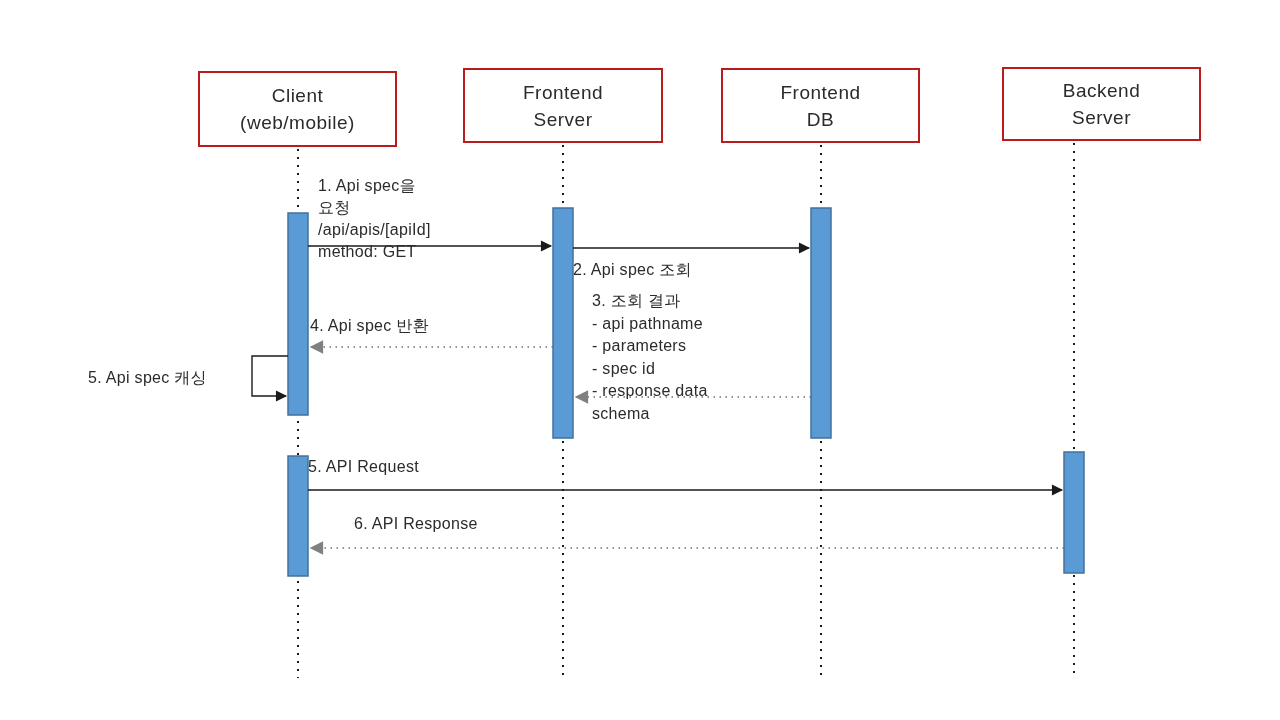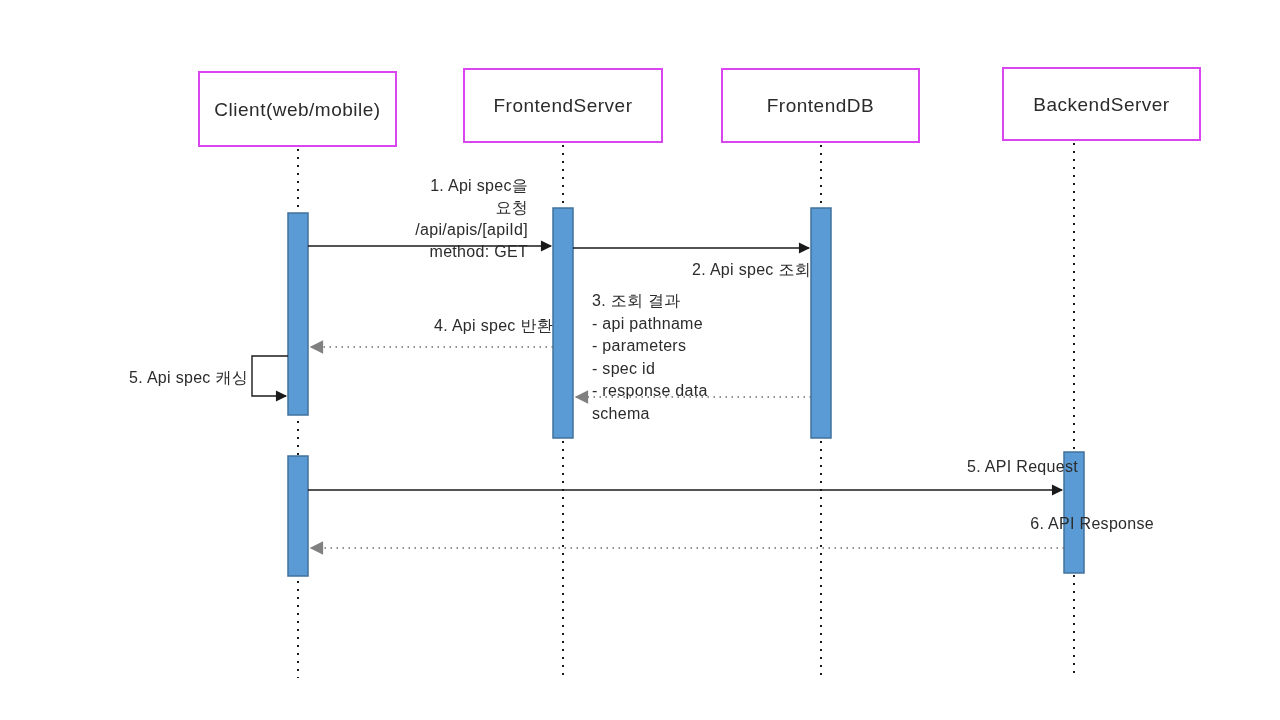--- a/index.html
+++ b/index.html
@@ -40,40 +40,41 @@
   }
   .arrow-dotted {
     stroke: var(--dotted-line-color, #6e6e6e);
     stroke-width: 1.5;
     stroke-dasharray: 1.5 4.5;
     fill: none;
   }
   .actor-box {
     position: absolute;
     box-sizing: border-box;
-    border: 2px solid #d946ef;
+    border: 2px solid #b91c1c;
     background: #ffffff;
     display: flex;
+    flex-direction: column;
     align-items: center;
     justify-content: center;
     font-size: 19px;
     line-height: 27px;
     letter-spacing: 0.5px;
     text-align: center;
     color: var(--text-color, #2b2b2b);
   }
   .msg-label {
     position: absolute;
     font-size: 16px;
     line-height: 22px;
     letter-spacing: 0.3px;
     color: var(--text-color, #2b2b2b);
     white-space: nowrap;
   }
-  .msg-center { text-align: right; }
+  .msg-center { text-align: left; }
   .msg-left { text-align: left; }
   .msg-multiline-3 { line-height: 22.5px; margin-top: 15px; }
 </style>
 </head>
 <body>
 
 <div id="stage">
 
   <svg id="diagram-svg" viewBox="0 0 1280 720" xmlns="http://www.w3.org/2000/svg">
     <defs>

